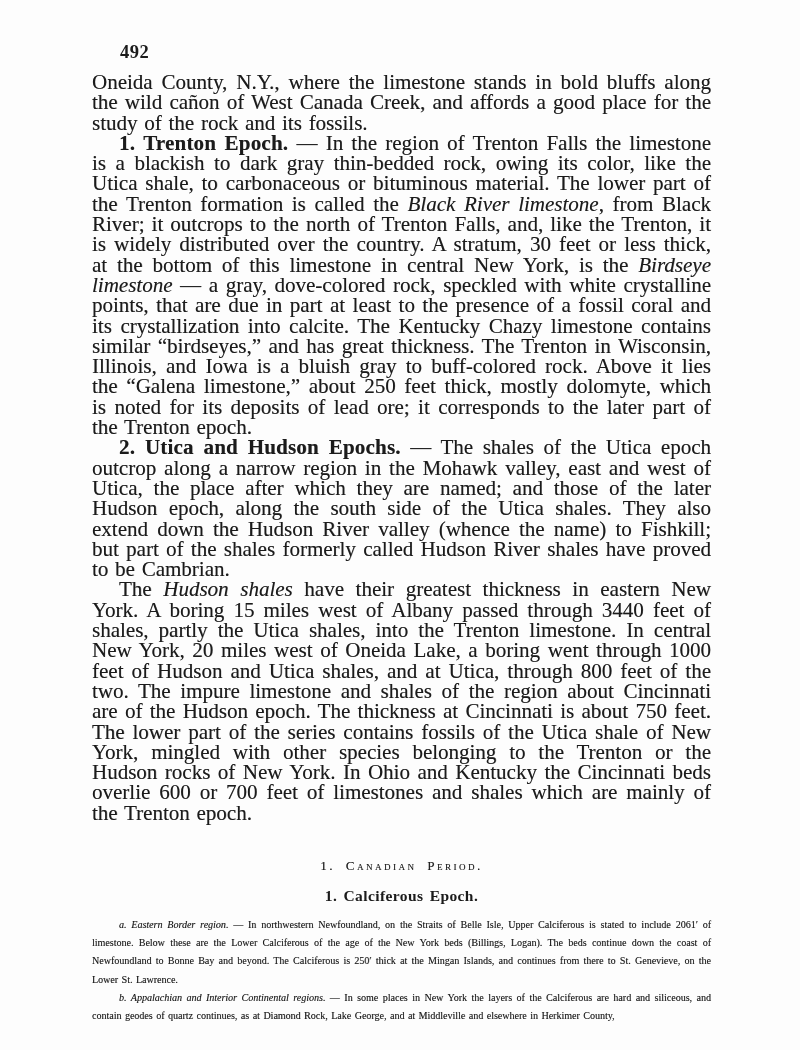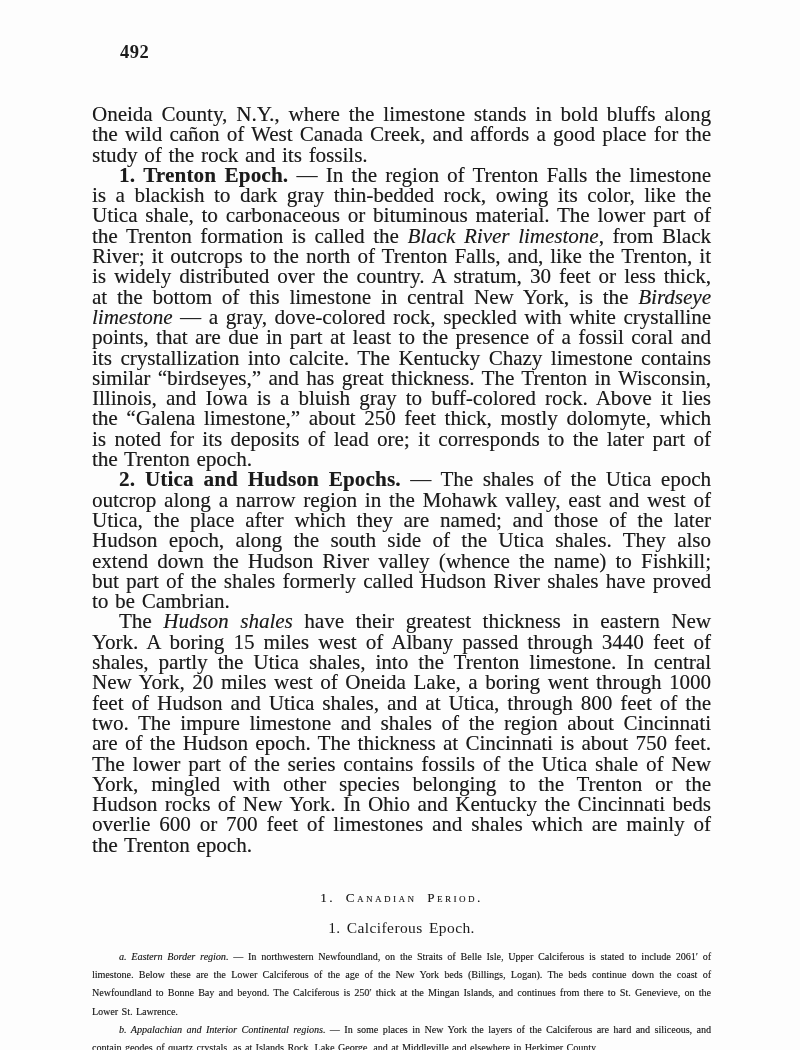--- a/index.html
+++ b/index.html
@@ -18,21 +18,21 @@
     box-sizing: border-box;
     width: 800px;
     height: 1050px;
     padding: 42px 89px 0 92px;
     background: #fdfdfd;
   }
   .header {
     position: relative;
     text-align: center;
     height: 22px;
-    margin-bottom: 40px;
+    margin-bottom: 8px;
   }
   .pagenum {
     position: absolute;
     left: 28px;
     top: 0;
     font-weight: bold;
     font-size: 18.5px;
     letter-spacing: 0.5px;
   }
   .runhead {
@@ -62,21 +62,21 @@
     text-align: center;
     font-variant: small-caps;
     font-size: 13px;
     letter-spacing: 2.5px;
     word-spacing: 5px;
     margin: 35px 0 13px 0;
     text-shadow: 0.3px 0 0 rgba(20,20,20,0.45);
   }
   .heading-epoch {
     text-align: center;
-    font-weight: normal;
+    font-weight: bold;
     font-size: 15.5px;
     letter-spacing: 0.4px;
     word-spacing: 2px;
     margin: 0 0 11px 0;
   }
 </style>
 </head>
 <body>
 
 <div class="page">
@@ -84,15 +84,15 @@
     <span class="pagenum">492</span>
   </div>
   <div class="body">
       <p class="para body"><span class="rm">Oneida County, N.Y., where the limestone stands in bold bluffs along the wild cañon of West Canada Creek, and affords a good place for the study of the rock and its fossils.</span></p>
       <p class="para body indent"><span class="bd">1. Trenton Epoch.</span><span class="rm"> — In the region of Trenton Falls the limestone is a blackish to dark gray thin-bedded rock, owing its color, like the Utica shale, to carbonaceous or bituminous material.  The lower part of the Trenton formation is called the </span><span class="it">Black River limestone</span><span class="rm">, from Black River; it outcrops to the north of Trenton Falls, and, like the Trenton, it is widely distributed over the country.  A stratum, 30 feet or less thick, at the bottom of this limestone in central New York, is the </span><span class="it">Birdseye limestone</span><span class="rm"> — a gray, dove-colored rock, speckled with white crystalline points, that are due in part at least to the presence of a fossil coral and its crystallization into calcite.  The Kentucky Chazy limestone contains similar “birdseyes,” and has great thickness.  The Trenton in Wisconsin, Illinois, and Iowa is a bluish gray to buff-colored rock.  Above it lies the “Galena limestone,” about 250 feet thick, mostly dolomyte, which is noted for its deposits of lead ore; it corresponds to the later part of the Trenton epoch.</span></p>
       <p class="para body indent"><span class="bd">2. Utica and Hudson Epochs.</span><span class="rm"> — The shales of the Utica epoch outcrop along a narrow region in the Mohawk valley, east and west of Utica, the place after which they are named; and those of the later Hudson epoch, along the south side of the Utica shales.   They also extend down the Hudson River valley (whence the name) to Fishkill; but part of the shales formerly called Hudson River shales have proved to be Cambrian.</span></p>
       <p class="para body indent"><span class="rm">The </span><span class="it">Hudson shales</span><span class="rm"> have their greatest thickness in eastern New York. A boring 15 miles west of Albany passed through 3440 feet of shales, partly the Utica shales, into the Trenton limestone.  In central New York, 20 miles west of Oneida Lake, a boring went through 1000 feet of Hudson and Utica shales, and at Utica, through 800 feet of the two.  The impure limestone and shales of the region about Cincinnati are of the Hudson epoch.  The thickness at Cincinnati is about 750 feet.  The lower part of the series contains fossils of the Utica shale of New York, mingled with other species belonging to the Trenton or the Hudson rocks of New York.  In Ohio and Kentucky the Cincinnati beds overlie 600 or 700 feet of limestones and shales which are mainly of the Trenton epoch.</span></p>
       <div class="heading-period">1. Canadian Period.</div>
       <div class="heading-epoch">1. Calciferous Epoch.</div>
       <p class="para fine indent"><span class="it">a. Eastern Border region</span><span class="rm">. — In northwestern Newfoundland, on the Straits of Belle Isle, Upper Calciferous is stated to include 2061′ of limestone.   Below these are the Lower Calciferous of the age of the New York beds (Billings, Logan).   The beds continue down the coast of Newfoundland to Bonne Bay and beyond.   The Calciferous is 250′ thick at the Mingan Islands, and continues from there to St. Genevieve, on the Lower St. Lawrence.</span></p>
-      <p class="para fine indent"><span class="it">b. Appalachian and Interior Continental regions</span><span class="rm">. — In some places in New York the layers of the Calciferous are hard and siliceous, and contain geodes of quartz crystals, as at Islands Rock, Lake George, and at Middleville and elsewhere in Herkimer County,</span></p>
+      <p class="para fine indent"><span class="it">b. Appalachian and Interior Continental regions</span><span class="rm">. — In some places in New York the layers of the Calciferous are hard and siliceous, and contain geodes of quartz continues, as at Diamond Rock, Lake George, and at Middleville and elsewhere in Herkimer County,</span></p>
     </div>
 </div>
 
 </body></html>

